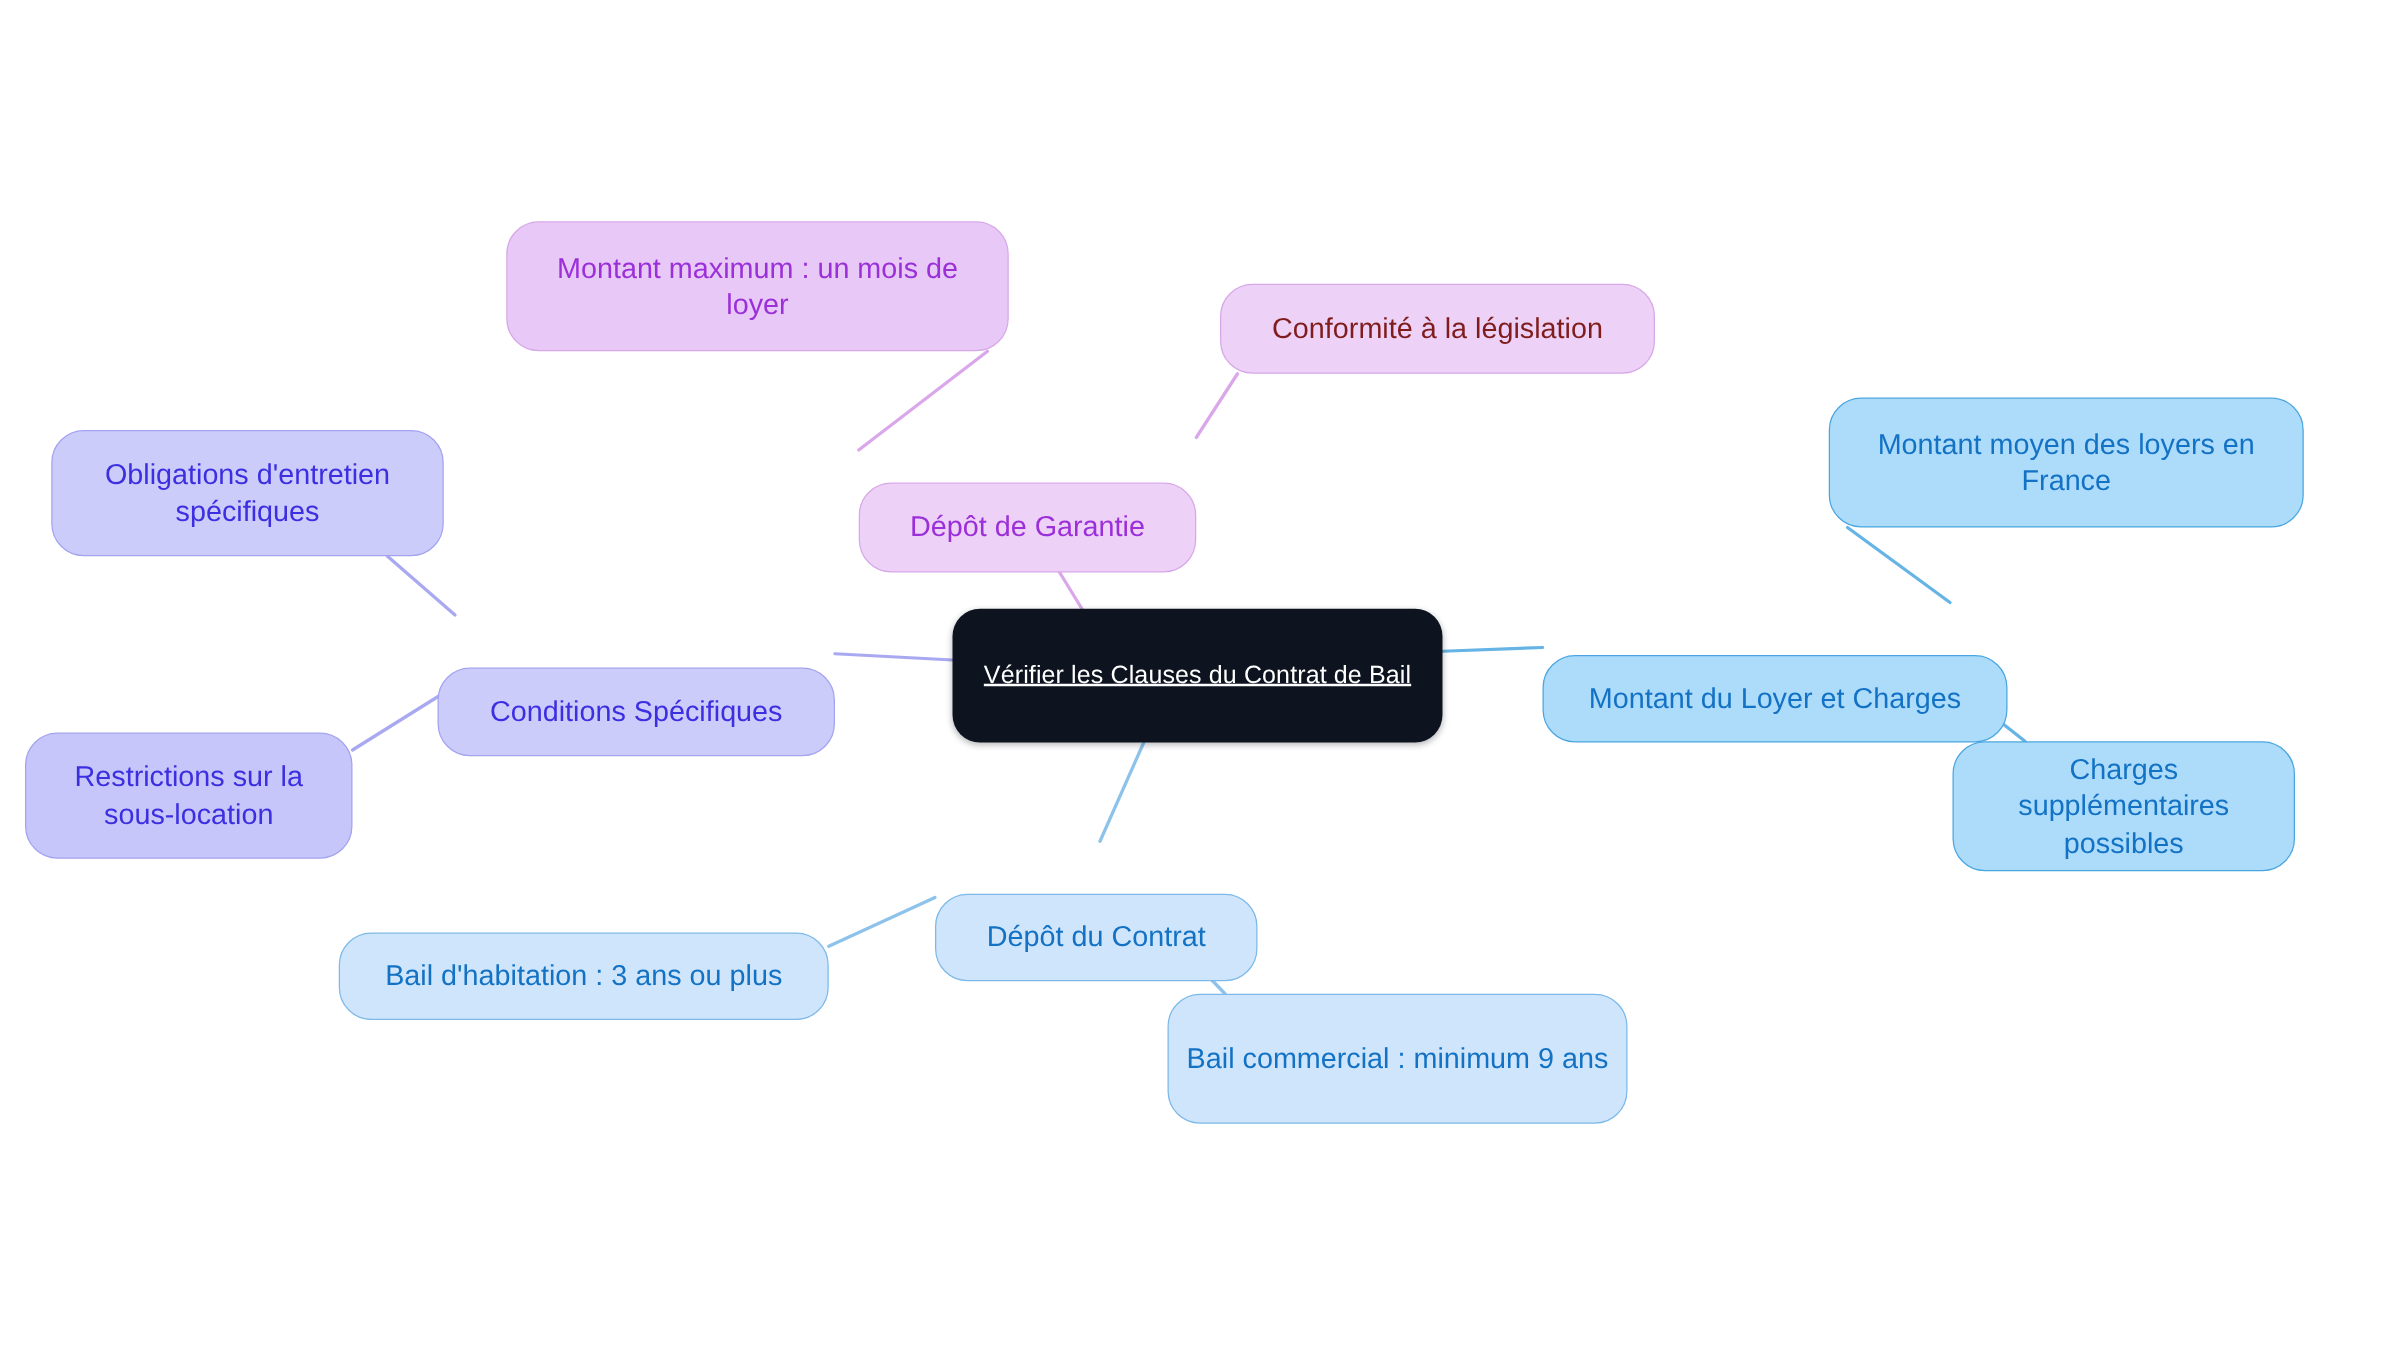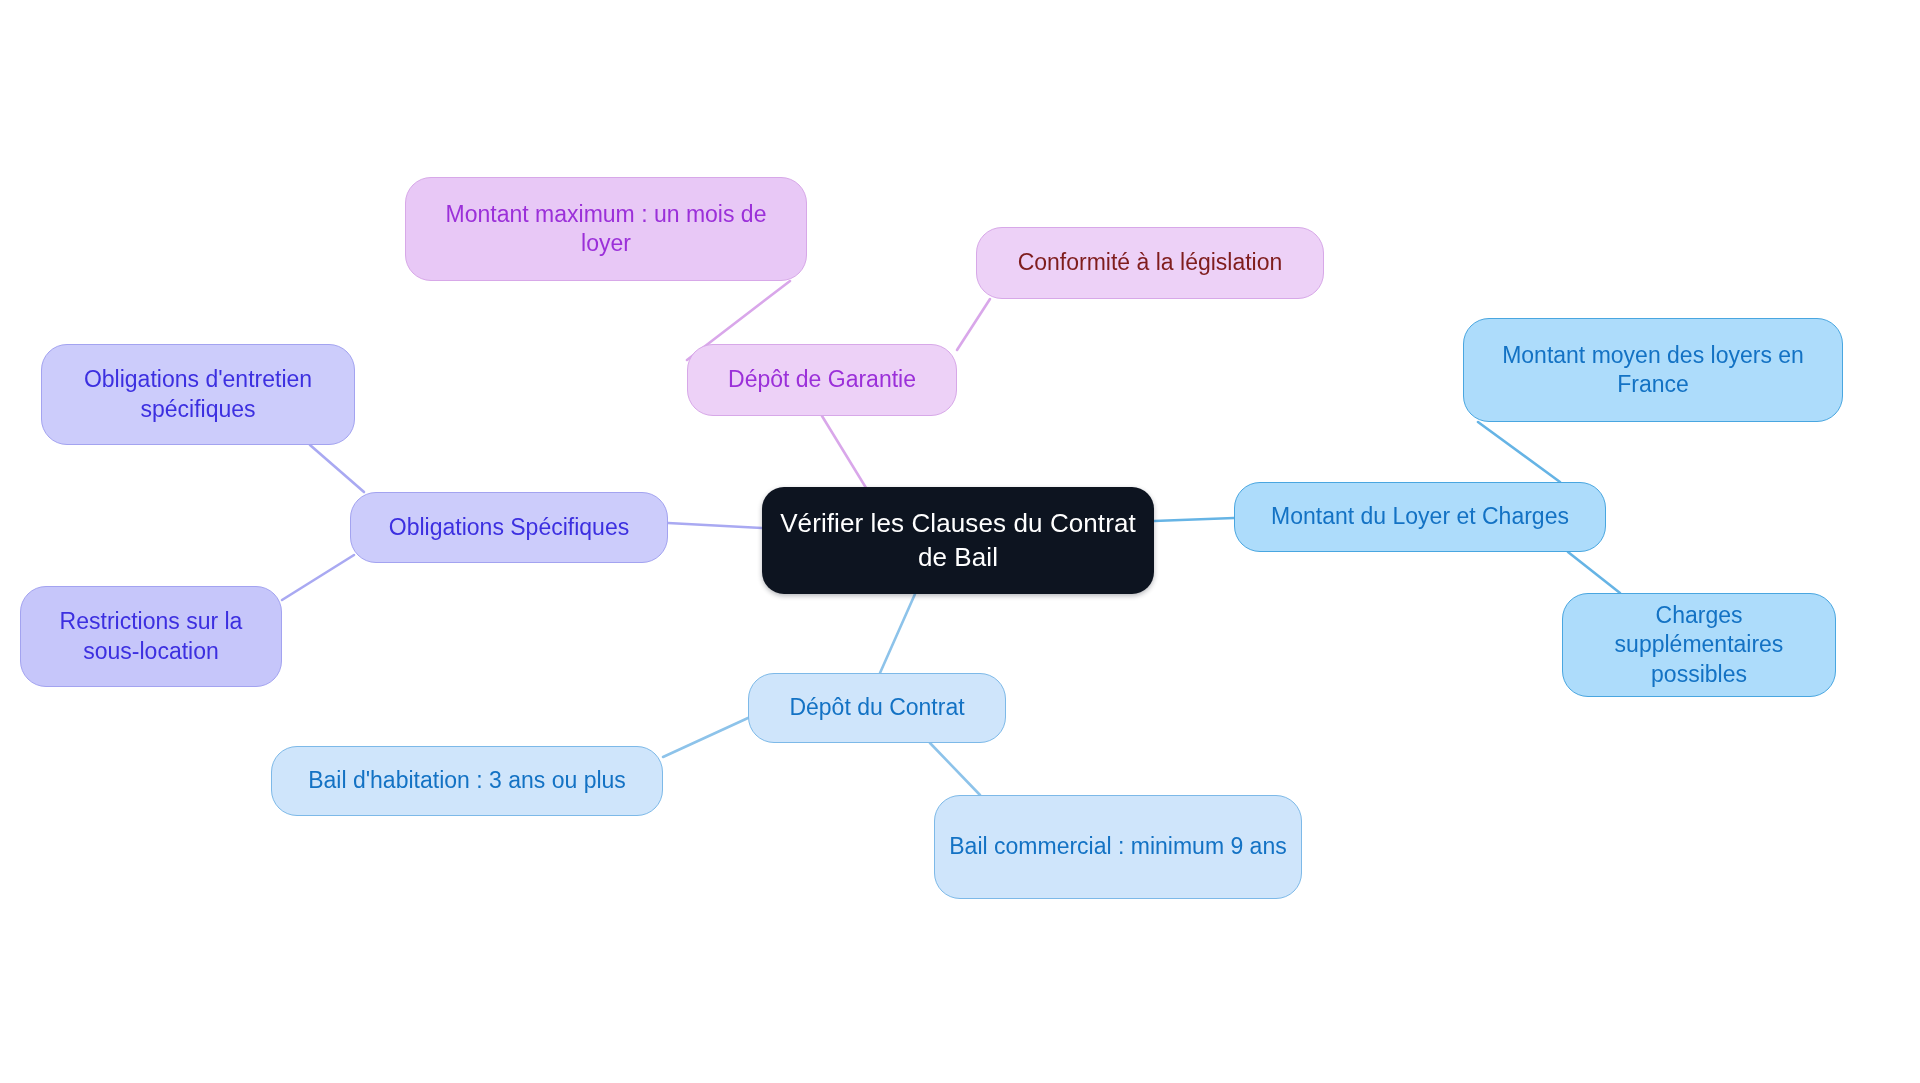--- a/index.html
+++ b/index.html
@@ -37,26 +37,28 @@
     border-width: 1.5px;
     line-height: 1.28;
     padding: 20px 14px;
     white-space: pre-line;
   }
   .node.root {
     border-radius: 22px;
     border-width: 0px;
     color: #ffffff;
     background: #0d1420;
-    font-size: 26px;
+    font-size: 20px;
     letter-spacing: 0.1px;
     box-shadow: 0 2px 5px rgba(15,20,32,0.30);
+    text-decoration: underline;
   }
   .node.branch {
     font-size: 23px;
+    margin-top: 42px;
   }
   .node.leaf {
     font-size: 23px;
   }
 </style>
 </head>
 <body>
 
 <div id="canvas">
   <svg id="edges" viewBox="0 0 1920 1083" width="1920" height="1083" xmlns="http://www.w3.org/2000/svg">
@@ -71,21 +73,21 @@
       <line x1="1568" y1="552" x2="1620" y2="593" stroke="#66b4e5" stroke-width="2.6" stroke-linecap="round"></line>
       <line x1="915" y1="594" x2="880" y2="673" stroke="#8dc3ea" stroke-width="2.6" stroke-linecap="round"></line>
       <line x1="748" y1="718" x2="663" y2="757" stroke="#8dc3ea" stroke-width="2.6" stroke-linecap="round"></line>
       <line x1="930" y1="743" x2="980" y2="795" stroke="#8dc3ea" stroke-width="2.6" stroke-linecap="round"></line>
     </svg>
   <div id="nodes">
       <div class="node root" style="left: 762px; top: 487px; width: 392px; height: 107px; background: rgb(13, 20, 32); color: rgb(255, 255, 255);"><span>Vérifier les Clauses du Contrat de Bail</span></div>
       <div class="node branch" style="left: 687px; top: 344px; width: 270px; height: 72px; background: rgb(237, 209, 247); border-color: rgb(215, 168, 232); color: rgb(155, 48, 217);"><span>Dépôt de Garantie</span></div>
       <div class="node leaf" style="left: 405px; top: 177px; width: 402px; height: 104px; background: rgb(232, 200, 246); border-color: rgb(215, 168, 232); color: rgb(155, 48, 217);"><span>Montant maximum : un mois de loyer</span></div>
       <div class="node leaf" style="left: 976px; top: 227px; width: 348px; height: 72px; background: rgb(237, 209, 247); border-color: rgb(215, 168, 232); color: #7f1d1d;"><span>Conformité à la législation</span></div>
-      <div class="node branch" style="left: 350px; top: 492px; width: 318px; height: 71px; background: rgb(204, 204, 251); border-color: rgb(163, 163, 240); color: rgb(60, 47, 224);"><span>Obligations Spécifiques</span></div>
+      <div class="node branch" style="left: 350px; top: 492px; width: 318px; height: 71px; background: rgb(204, 204, 251); border-color: rgb(163, 163, 240); color: rgb(60, 47, 224);"><span>Conditions Spécifiques</span></div>
       <div class="node leaf" style="left: 41px; top: 344px; width: 314px; height: 101px; background: rgb(204, 204, 251); border-color: rgb(163, 163, 240); color: rgb(60, 47, 224);"><span>Obligations d'entretien spécifiques</span></div>
       <div class="node leaf" style="left: 20px; top: 586px; width: 262px; height: 101px; background: rgb(198, 198, 250); border-color: rgb(163, 163, 240); color: rgb(60, 47, 224);"><span>Restrictions sur la sous-location</span></div>
       <div class="node branch" style="left: 1234px; top: 482px; width: 372px; height: 70px; background: rgb(173, 220, 251); border-color: rgb(73, 166, 224); color: rgb(19, 114, 196);"><span>Montant du Loyer et Charges</span></div>
       <div class="node leaf" style="left: 1463px; top: 318px; width: 380px; height: 104px; background: rgb(173, 220, 251); border-color: rgb(73, 166, 224); color: rgb(19, 114, 196);"><span>Montant moyen des loyers en France</span></div>
       <div class="node leaf" style="left: 1562px; top: 593px; width: 274px; height: 104px; background: rgb(173, 220, 251); border-color: rgb(73, 166, 224); color: rgb(19, 114, 196);"><span>Charges supplémentaires possibles</span></div>
       <div class="node branch" style="left: 748px; top: 673px; width: 258px; height: 70px; background: rgb(207, 229, 251); border-color: rgb(125, 185, 232); color: rgb(19, 114, 196);"><span>Dépôt du Contrat</span></div>
       <div class="node leaf" style="left: 271px; top: 746px; width: 392px; height: 70px; background: rgb(207, 229, 251); border-color: rgb(125, 185, 232); color: rgb(19, 114, 196);"><span>Bail d'habitation : 3 ans ou plus</span></div>
       <div class="node leaf" style="left: 934px; top: 795px; width: 368px; height: 104px; background: rgb(207, 229, 251); border-color: rgb(125, 185, 232); color: rgb(19, 114, 196);"><span>Bail commercial : minimum 9 ans</span></div>
     </div>
 </div>

